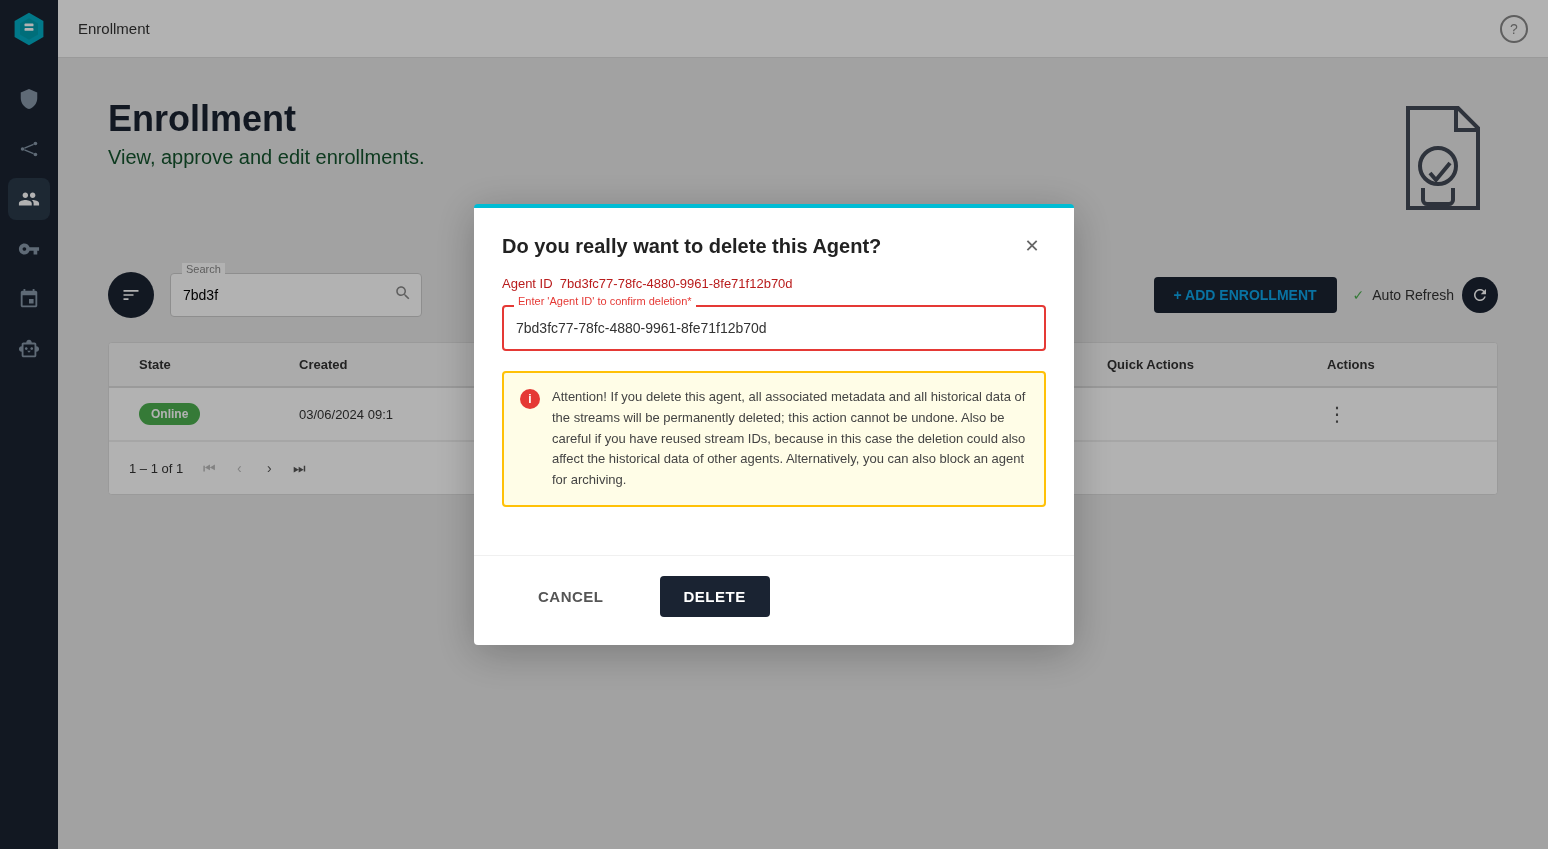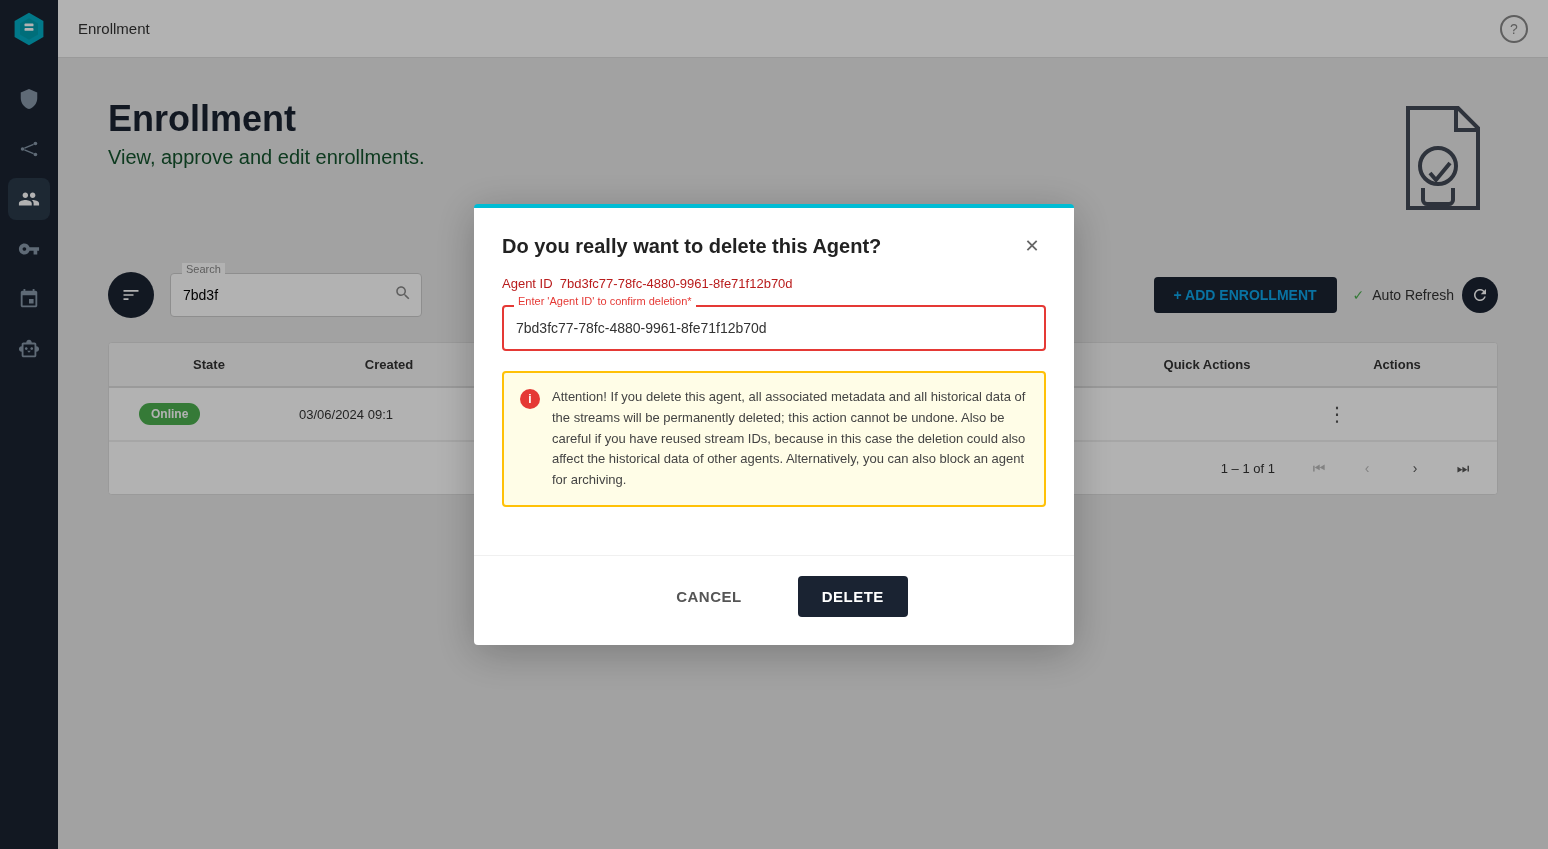--- a/index.html
+++ b/index.html
@@ -208,21 +208,20 @@
       border-radius: 4px;
       overflow: hidden;
       border: 1px solid #ddd;
     }
     .table-header {
       display: grid;
       grid-template-columns: 160px 200px 1fr 160px 220px 160px;
       background: #f5f5f5;
       border-bottom: 2px solid #ddd;
       padding: 0 20px;
-      text-align: center;
     }
     .table-header-cell {
       padding: 14px 10px;
       font-size: 13px;
       font-weight: 600;
       color: #333;
     }
     .table-row {
       display: grid;
       grid-template-columns: 160px 200px 1fr 160px 220px 160px;
@@ -247,23 +246,22 @@
     .actions-dots {
       color: #555;
       font-size: 20px;
       cursor: pointer;
     }
 
     
     .pagination-row {
       display: flex;
       align-items: center;
-      justify-content: flex-end;
       padding: 12px 20px;
-      gap: 20px;
+      gap: 2px;
       background: #fff;
       border-top: 1px solid #eee;
     }
     .pagination-info {
       font-size: 13px;
       color: #333;
       margin-right: 10px;
     }
     .pagination-btn {
       width: 28px;
@@ -381,21 +379,21 @@
       flex-shrink: 0;
       margin-top: 2px;
     }
     .warning-text {
       font-size: 13px;
       color: #444;
       line-height: 1.6;
     }
     .dialog-footer {
       display: flex;
-      justify-content: center;
+      justify-content: flex-start;
       gap: 20px;
       padding: 20px 28px 28px 28px;
       border-top: 1px solid #f0f0f0;
     }
     .btn-cancel {
       padding: 12px 36px;
       border: none;
       background: transparent;
       font-size: 15px;
       font-weight: 600;

